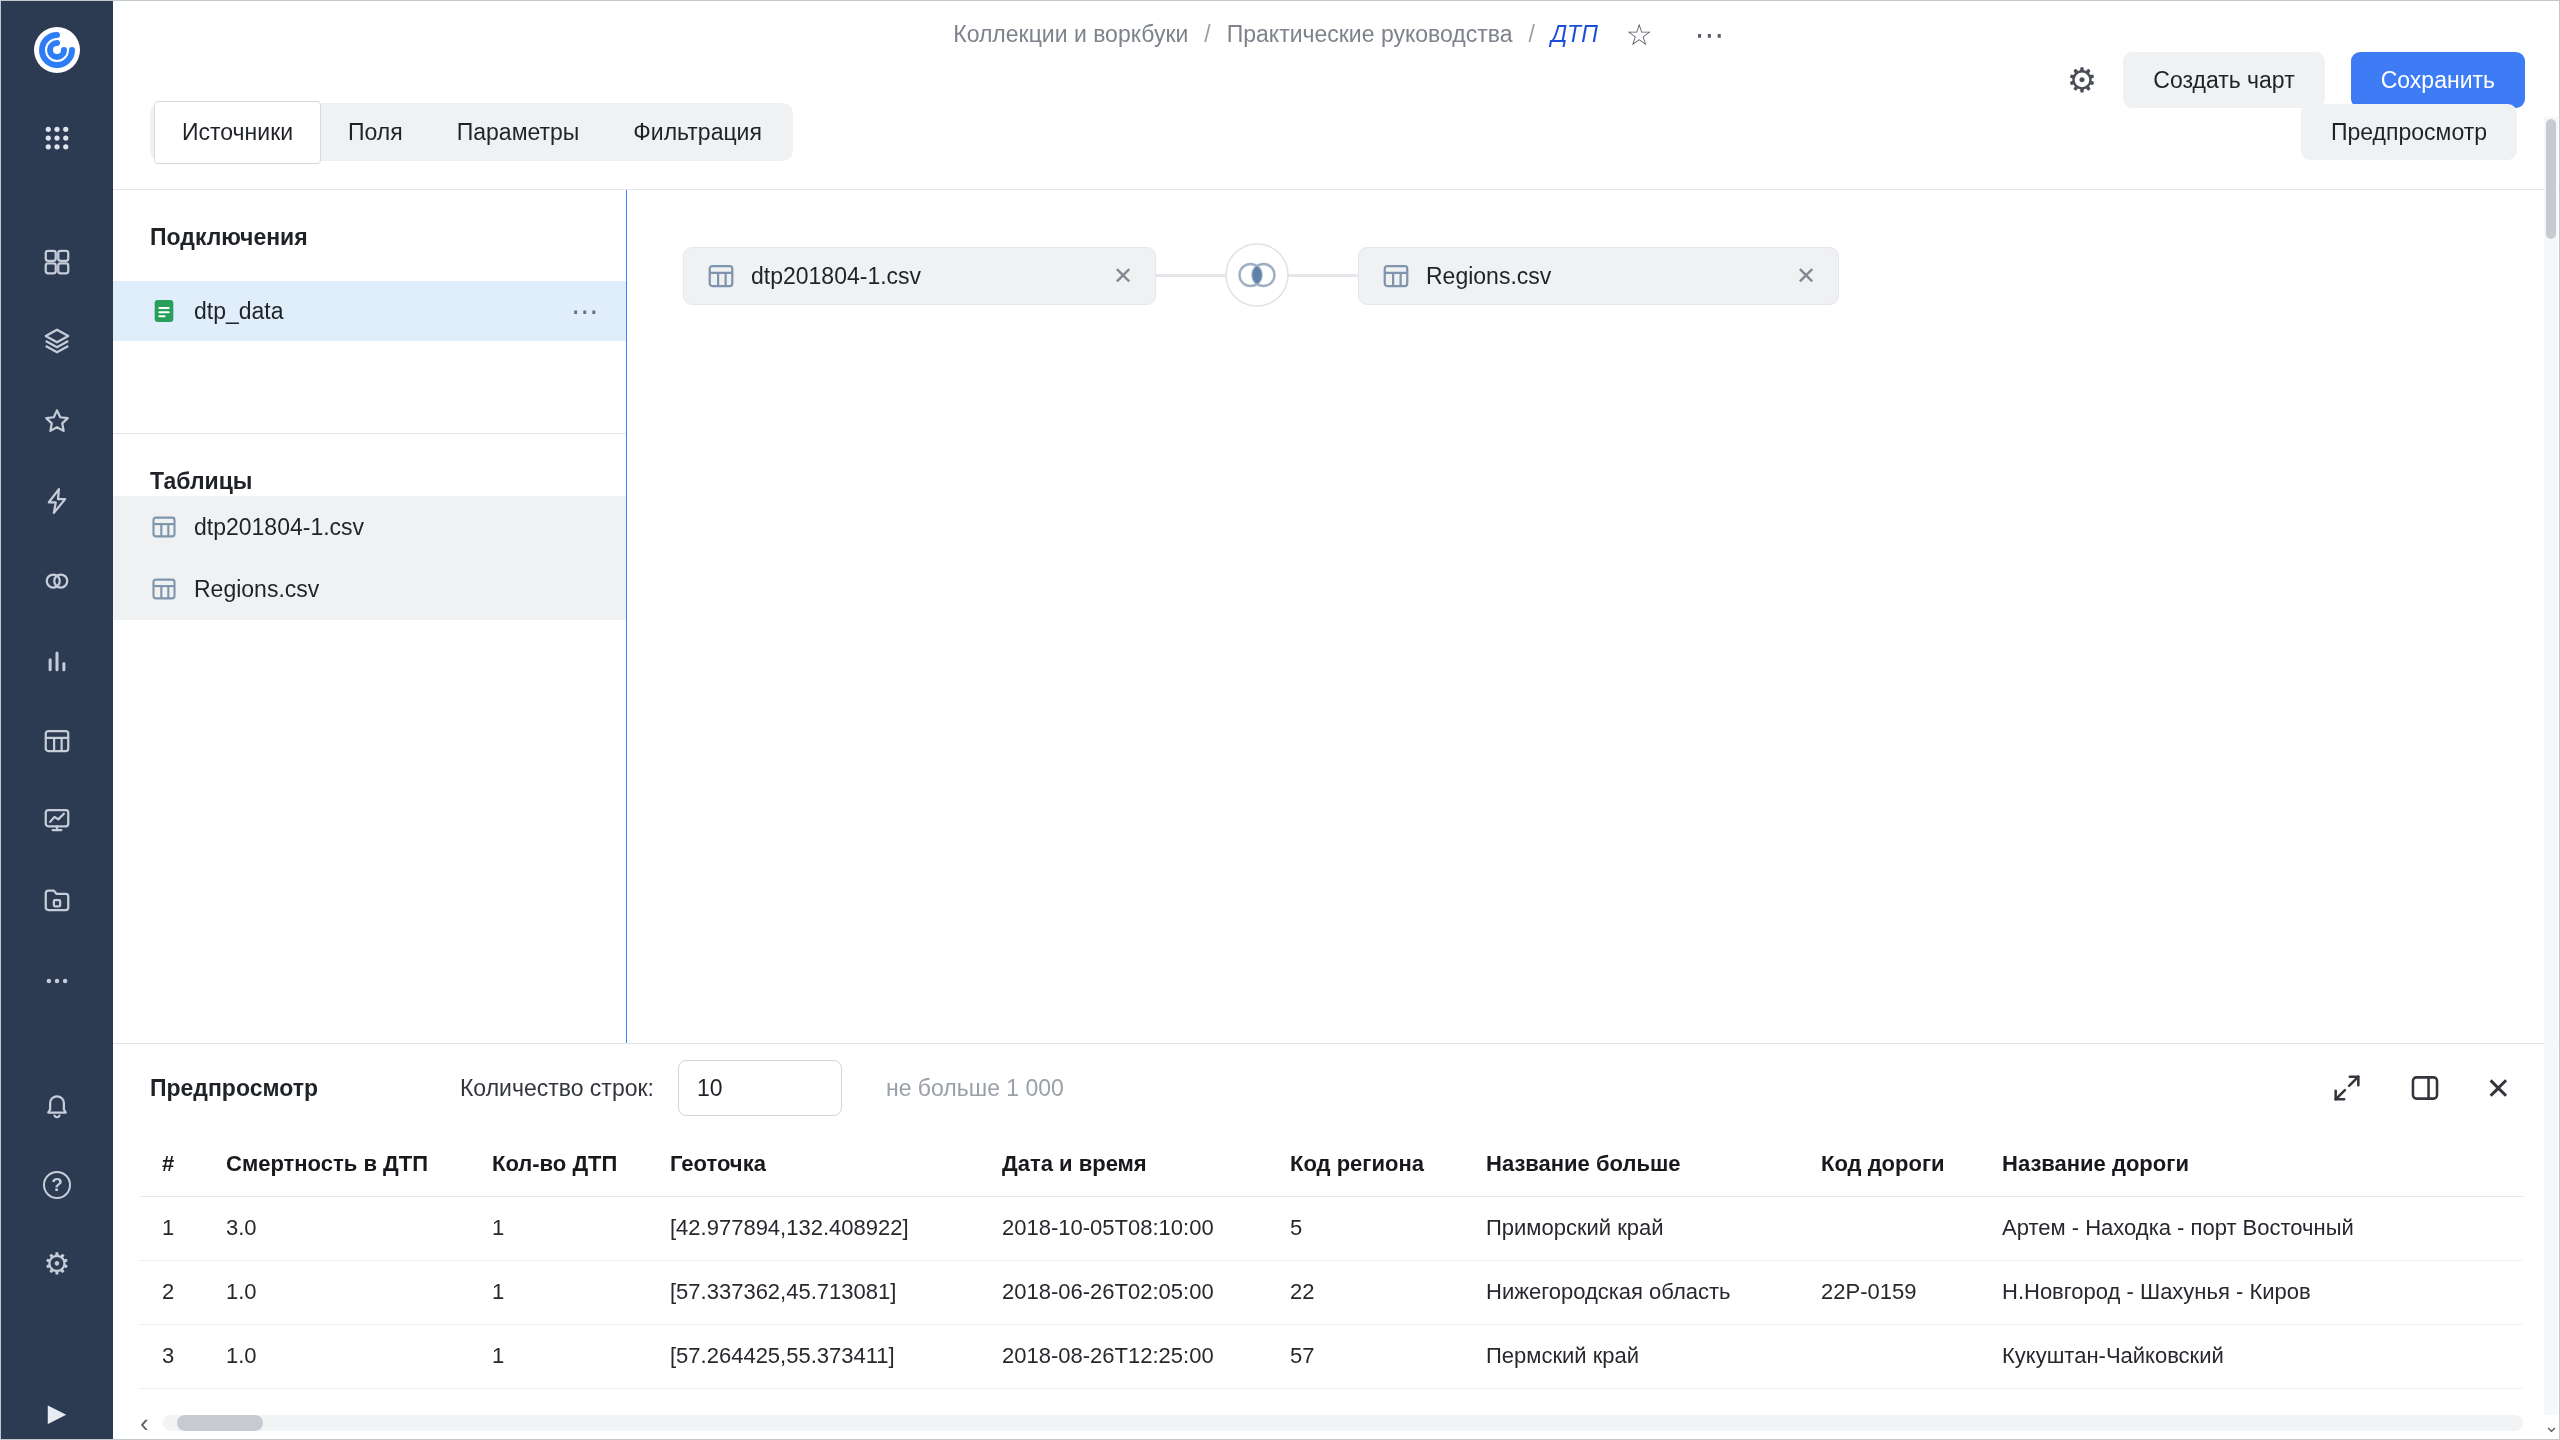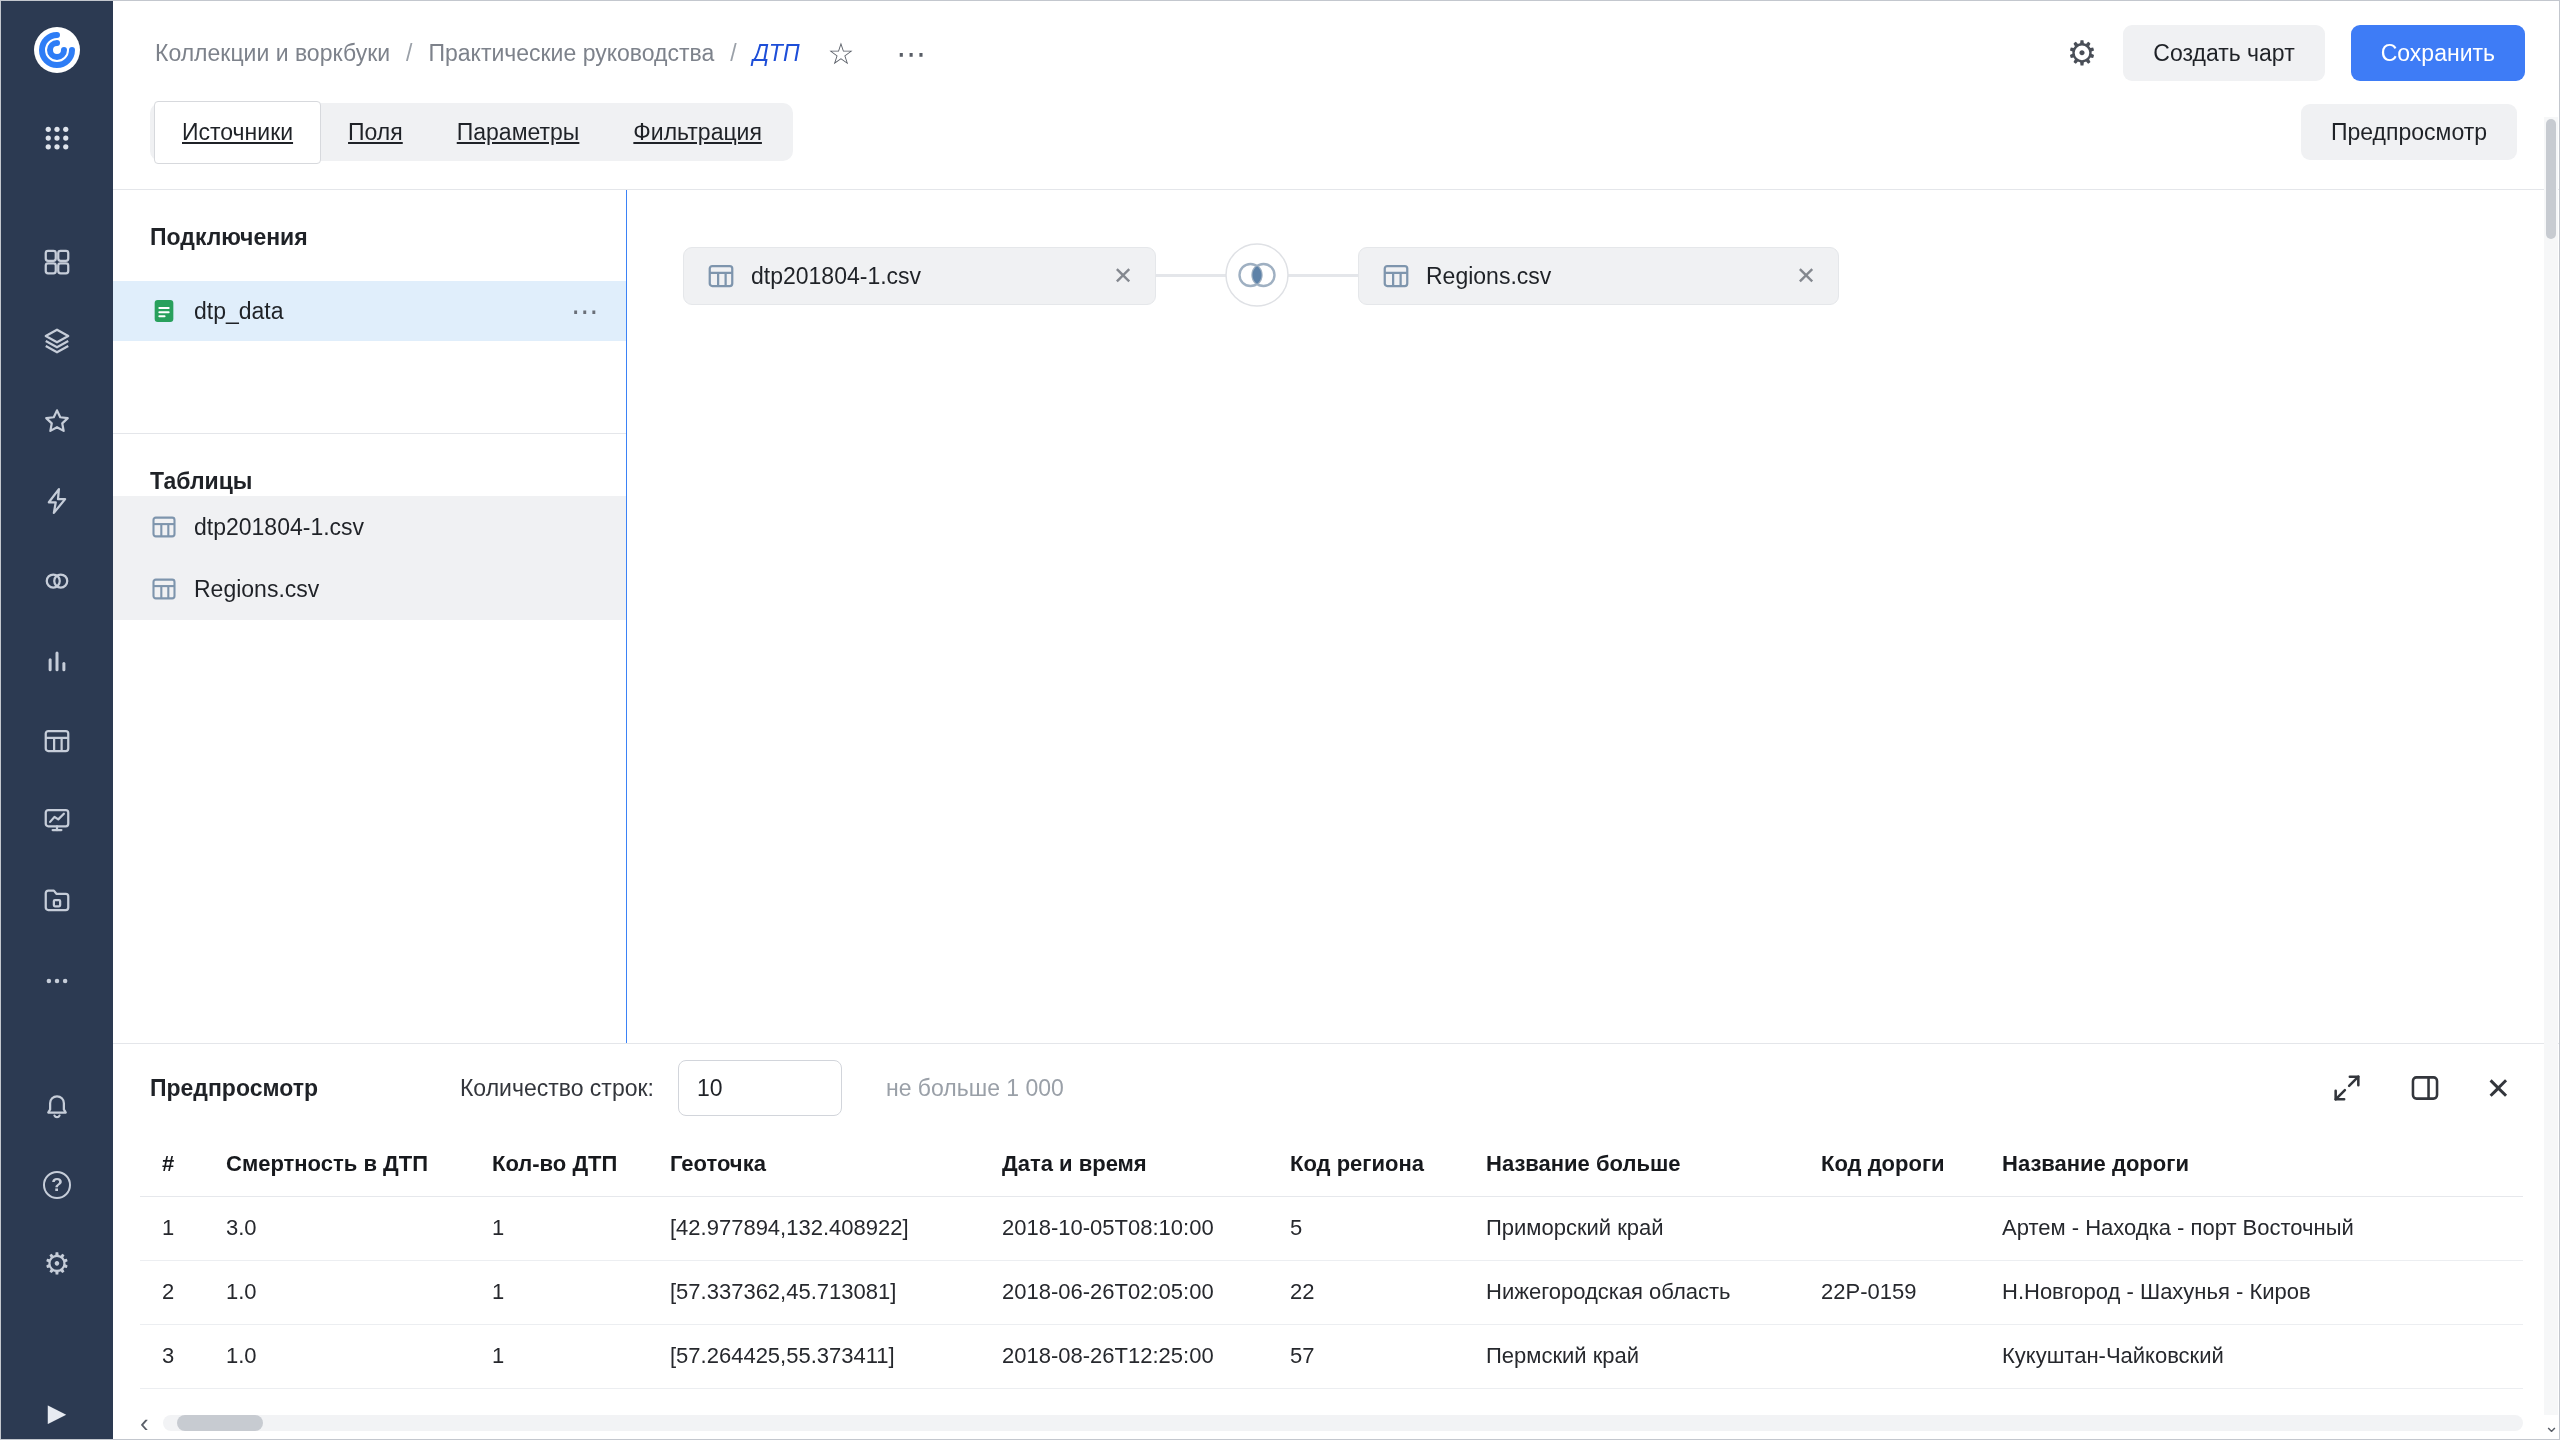--- a/index.html
+++ b/index.html
@@ -11,37 +11,37 @@
   }
   
   .sidebar { position:absolute; left:0; top:0; width:112px; height:1438px; background:#2c3a52; }
   .nav-ico { position:absolute; left:0; width:112px; display:flex; justify-content:center; align-items:center; cursor:pointer; }
   .nav-ico svg { display:block; }
   .glyph { color:#c6cdd9; font-size:30px; line-height:1; }
   .q-circle { width:28px; height:28px; border:2px solid #c6cdd9; border-radius:50%; color:#c6cdd9;
               display:flex; align-items:center; justify-content:center; font-size:19px; font-weight:bold; }
   .play-glyph { color:#e7ebf2; font-size:24px; }
   
-  .topbar { position:absolute; left:112px; top:0; right:0; height:88px; display:flex; align-items:center; padding:16px 34px 0 42px; background:#fff; }
+  .topbar { position:absolute; left:112px; top:0; right:0; height:88px; display:flex; align-items:center; padding:16px 34px 0 42px; background:#fff;flex-direction:column; }
   .breadcrumb { display:flex; align-items:center; gap:16px; font-size:23px; }
   .bc-link { color:#7d828b; cursor:pointer; }
   .bc-sep { color:#9aa0a8; }
   .bc-current { color:#1d4ed8;font-style:italic; }
   .bc-star { font-size:30px; color:#585d66; margin-left:12px; cursor:pointer; }
   .bc-more { font-size:30px; color:#585d66; margin-left:26px; cursor:pointer; letter-spacing:2px; }
   .topbar-right { margin-left:auto; display:flex; align-items:center; gap:26px; }
   .gear-top { font-size:34px; color:#494e57; cursor:pointer; }
   .btn { height:56px; border:none; border-radius:9px; font-size:23px; padding:0 30px;
          font-family:inherit; cursor:pointer; display:flex; align-items:center; }
   .btn-gray { background:#f0f1f3; color:#1f2227; }
   .btn-blue { background:#3e7cf6; color:#fff; }
   
   .tabsbar { position:absolute; left:112px; top:100px; right:0; height:62px; display:flex; align-items:center; padding:0 42px 0 37px; }
   .tabset { display:flex; align-items:center; background:#f0f1f3; border-radius:10px; padding:4px; height:58px; }
-  .tab { font-size:23px; color:#1f2227; padding:0 27px; height:63px; display:flex; align-items:center; border-radius:4px; cursor:pointer;text-decoration:underline; }
+  .tab { font-size:23px; color:#1f2227; padding:0 27px; height:63px; display:flex; align-items:center; border-radius:4px; cursor:pointer; }
   .tab.active { background:#fff; border:1px solid #d7d9dd; }
   .preview-btn { margin-left:auto; }
   .content-divider { position:absolute; left:112px; top:188px; right:0; height:1px; background:#e4e6ea; }
   
   .left-panel { position:absolute; left:112px; top:189px; width:514px; height:853px; border-right:1px solid #3b82f6; background:#fff; }
   .panel-title { font-size:23px; font-weight:bold; margin:34px 0 0 37px; height:28px; }
   .conn-row { margin-top:29px; height:60px; background:#e0eefb; display:flex; align-items:center; padding:0 26px 0 37px; cursor:pointer; }
   .conn-label { font-size:23px; margin-left:16px; }
   .conn-more { margin-left:auto; font-size:28px; color:#6a6f78; cursor:pointer; letter-spacing:1px; }
   .panel-divider { margin-top:92px; height:1px; background:#e4e6ea; }

